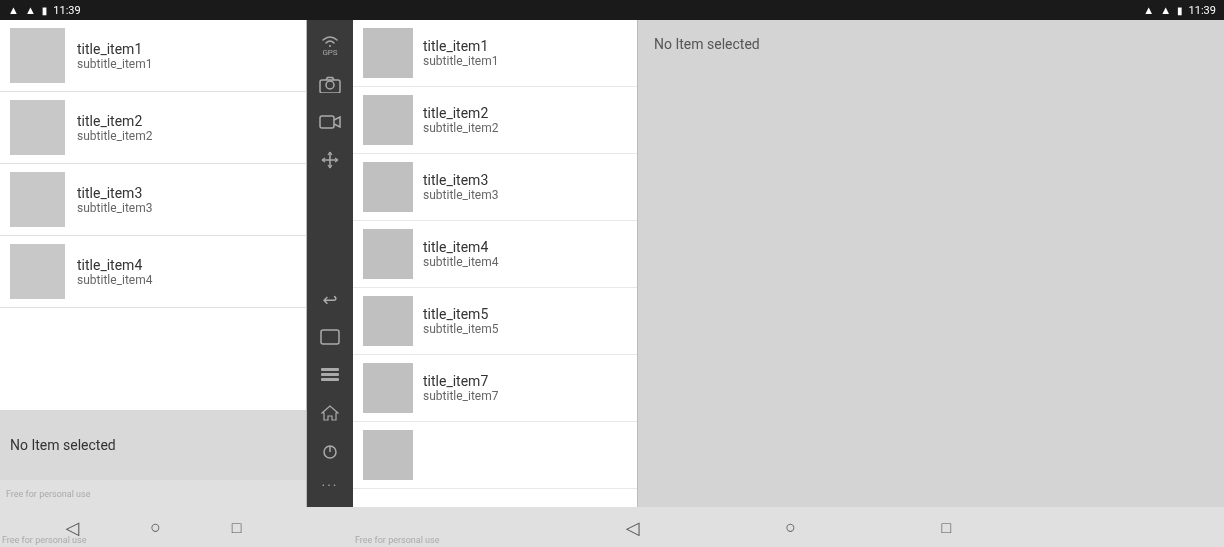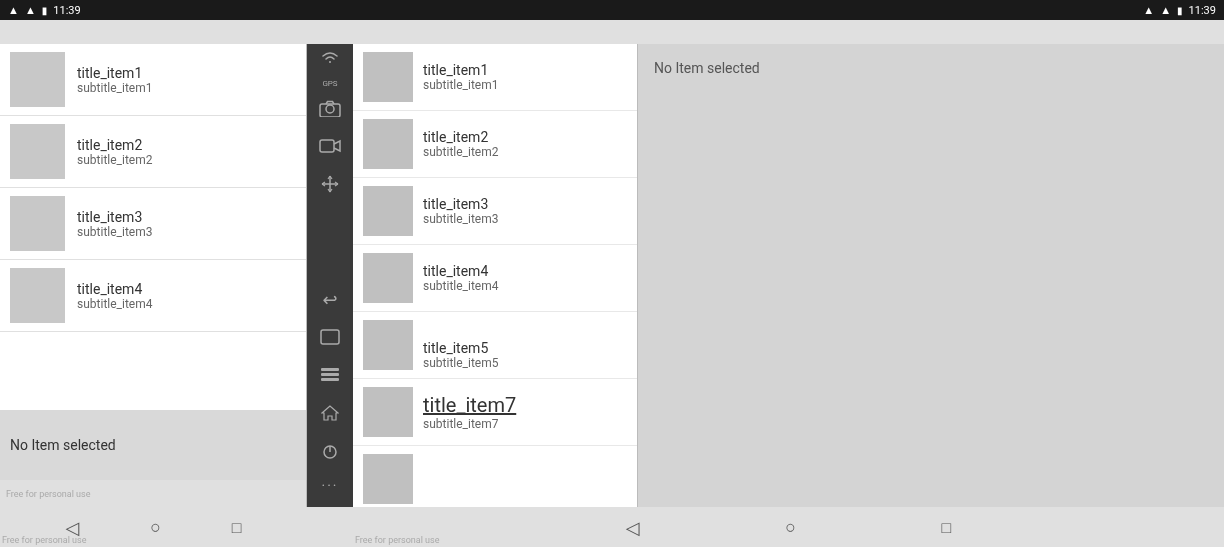--- a/index.html
+++ b/index.html
@@ -30,21 +30,21 @@
     <span style="color:#fff;font-size:11px;">11:39</span>
   </div>
   <div style="display:flex;align-items:center;gap:6px;">
     <span style="color:#fff;font-size:11px;">▲</span>
     <span style="color:#fff;font-size:11px;">▲</span>
     <span style="color:#fff;font-size:10px;">▮</span>
     <span style="color:#fff;font-size:11px;">11:39</span>
   </div>
 </div>
 
-<div style="flex:1; display:flex; overflow:hidden; position:relative;margin-top:24px;">
+<div style="flex:1; display:flex; overflow:hidden; position:relative;">
 
   <div style="width:307px; background:#fff; display:flex; flex-direction:column; border-right:1px solid #bbb; flex-shrink:0; overflow:hidden;">
     <div style="flex:1; overflow-y:auto;">
 
       <div style="display:flex;align-items:center;padding:8px 10px;border-bottom:1px solid #e0e0e0;cursor:pointer;">
         <div style="width:55px;height:55px;background:#c8c8c8;flex-shrink:0;margin-right:12px;"></div>
         <div>
           <div style="font-size:14px;color:#333;">title_item1</div>
           <div style="font-size:12px;color:#666;">subtitle_item1</div>
         </div>
@@ -80,21 +80,21 @@
       <span>No Item selected</span>
     </div>
 
     <div style="background:#e0e0e0;height:27px;display:flex;align-items:center;padding:0 6px;">
       <span style="font-size:9px;color:#aaa;">Free for personal use</span>
     </div>
   </div>
 
   <div style="width:46px;background:#3a3a3a;display:flex;flex-direction:column;align-items:center;padding:6px 0;flex-shrink:0;gap:2px;overflow:hidden;">
 
-    <div style="width:40px;height:38px;display:flex;flex-direction:column;align-items:center;justify-content:space-between;color:#aaa;cursor:pointer;">
+    <div style="width:40px;height:38px;display:flex;flex-direction:column;align-items:center;justify-content:center;color:#aaa;cursor:pointer;">
       <svg width="20" height="14" viewBox="0 0 20 14" fill="none">
         <path d="M10 12 L10 12" stroke="#aaa" stroke-width="2" stroke-linecap="round"></path>
         <path d="M6 9 Q10 5 14 9" stroke="#aaa" stroke-width="1.5" fill="none" stroke-linecap="round"></path>
         <path d="M3 6 Q10 0 17 6" stroke="#aaa" stroke-width="1.5" fill="none" stroke-linecap="round"></path>
       </svg>
       <span style="font-size:8px;color:#aaa;">GPS</span>
     </div>
 
     <div style="width:40px;height:36px;display:flex;align-items:center;justify-content:center;color:#aaa;font-size:18px;cursor:pointer;">
       <svg width="22" height="18" viewBox="0 0 22 18" fill="none">
@@ -186,33 +186,33 @@
     </div>
 
     <div style="display:flex;align-items:center;padding:8px 10px;border-bottom:1px solid #e8e8e8;cursor:pointer;">
       <div style="width:50px;height:50px;background:#c0c0c0;flex-shrink:0;margin-right:10px;"></div>
       <div>
         <div style="font-size:14px;color:#333;">title_item4</div>
         <div style="font-size:12px;color:#666;">subtitle_item4</div>
       </div>
     </div>
 
-    <div style="display:flex;align-items:flex-end;padding:8px 10px;border-bottom:1px solid #e8e8e8;cursor:pointer;">
+    <div style="display:flex;align-items:center;padding:8px 10px;border-bottom:1px solid #e8e8e8;cursor:pointer;">
       <div style="width:50px;height:50px;background:#c0c0c0;flex-shrink:0;margin-right:10px;"></div>
       <div>
         <div style="font-size:14px;color:#333;">title_item5</div>
         <div style="font-size:12px;color:#666;">subtitle_item5</div>
       </div>
     </div>
 
 
     <div style="display:flex;align-items:center;padding:8px 10px;border-bottom:1px solid #e8e8e8;cursor:pointer;">
       <div style="width:50px;height:50px;background:#c0c0c0;flex-shrink:0;margin-right:10px;"></div>
       <div>
-        <div style="font-size:20px;color:#333;text-decoration:underline;">title_item7</div>
+        <div style="font-size:14px;color:#333;">title_item7</div>
         <div style="font-size:12px;color:#666;">subtitle_item7</div>
       </div>
     </div>
 
     <div style="display:flex;align-items:center;padding:8px 10px;border-bottom:1px solid #e8e8e8;cursor:pointer;">
       <div style="width:50px;height:50px;background:#c0c0c0;flex-shrink:0;margin-right:10px;"></div>
 
     </div>
 
   </div>

